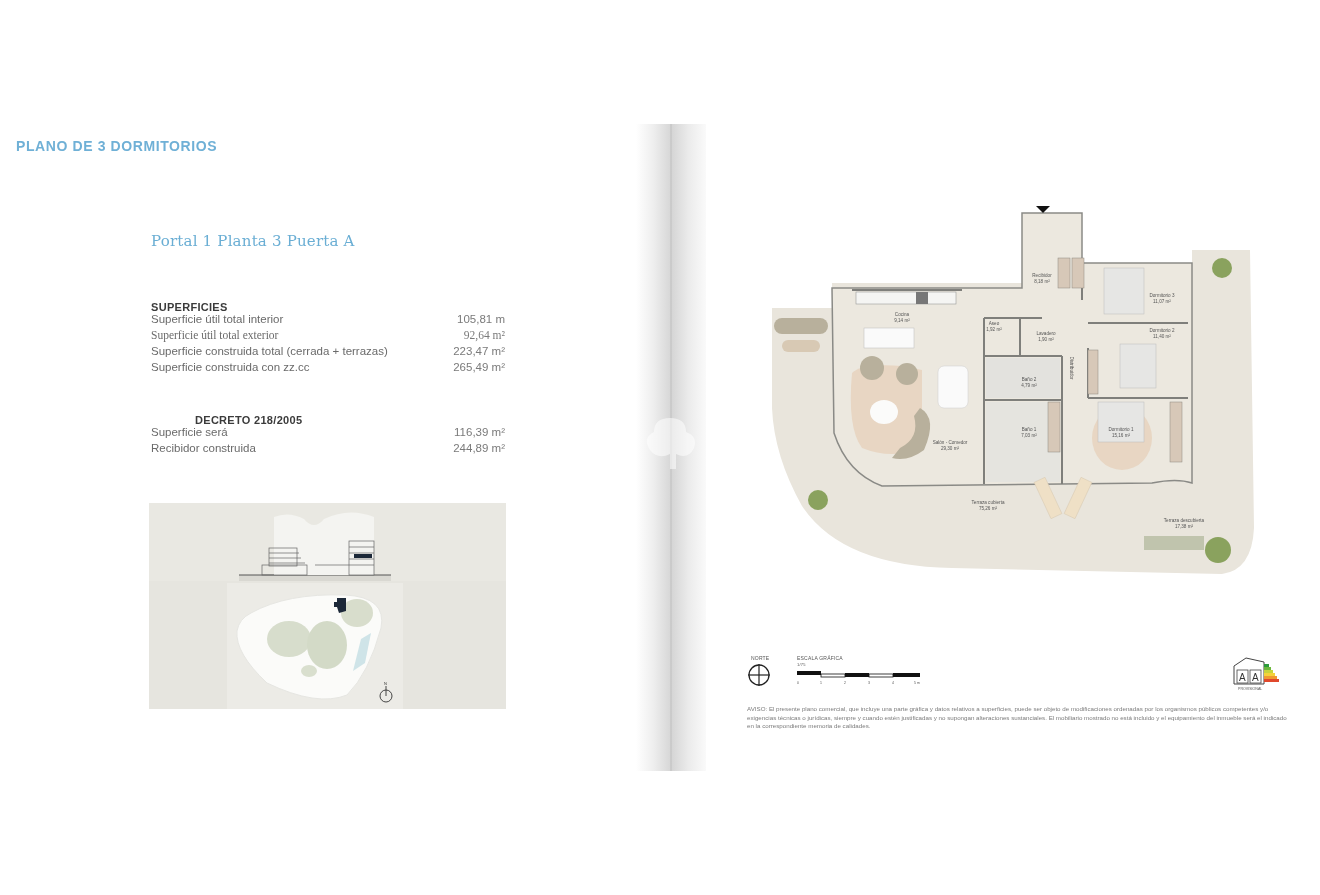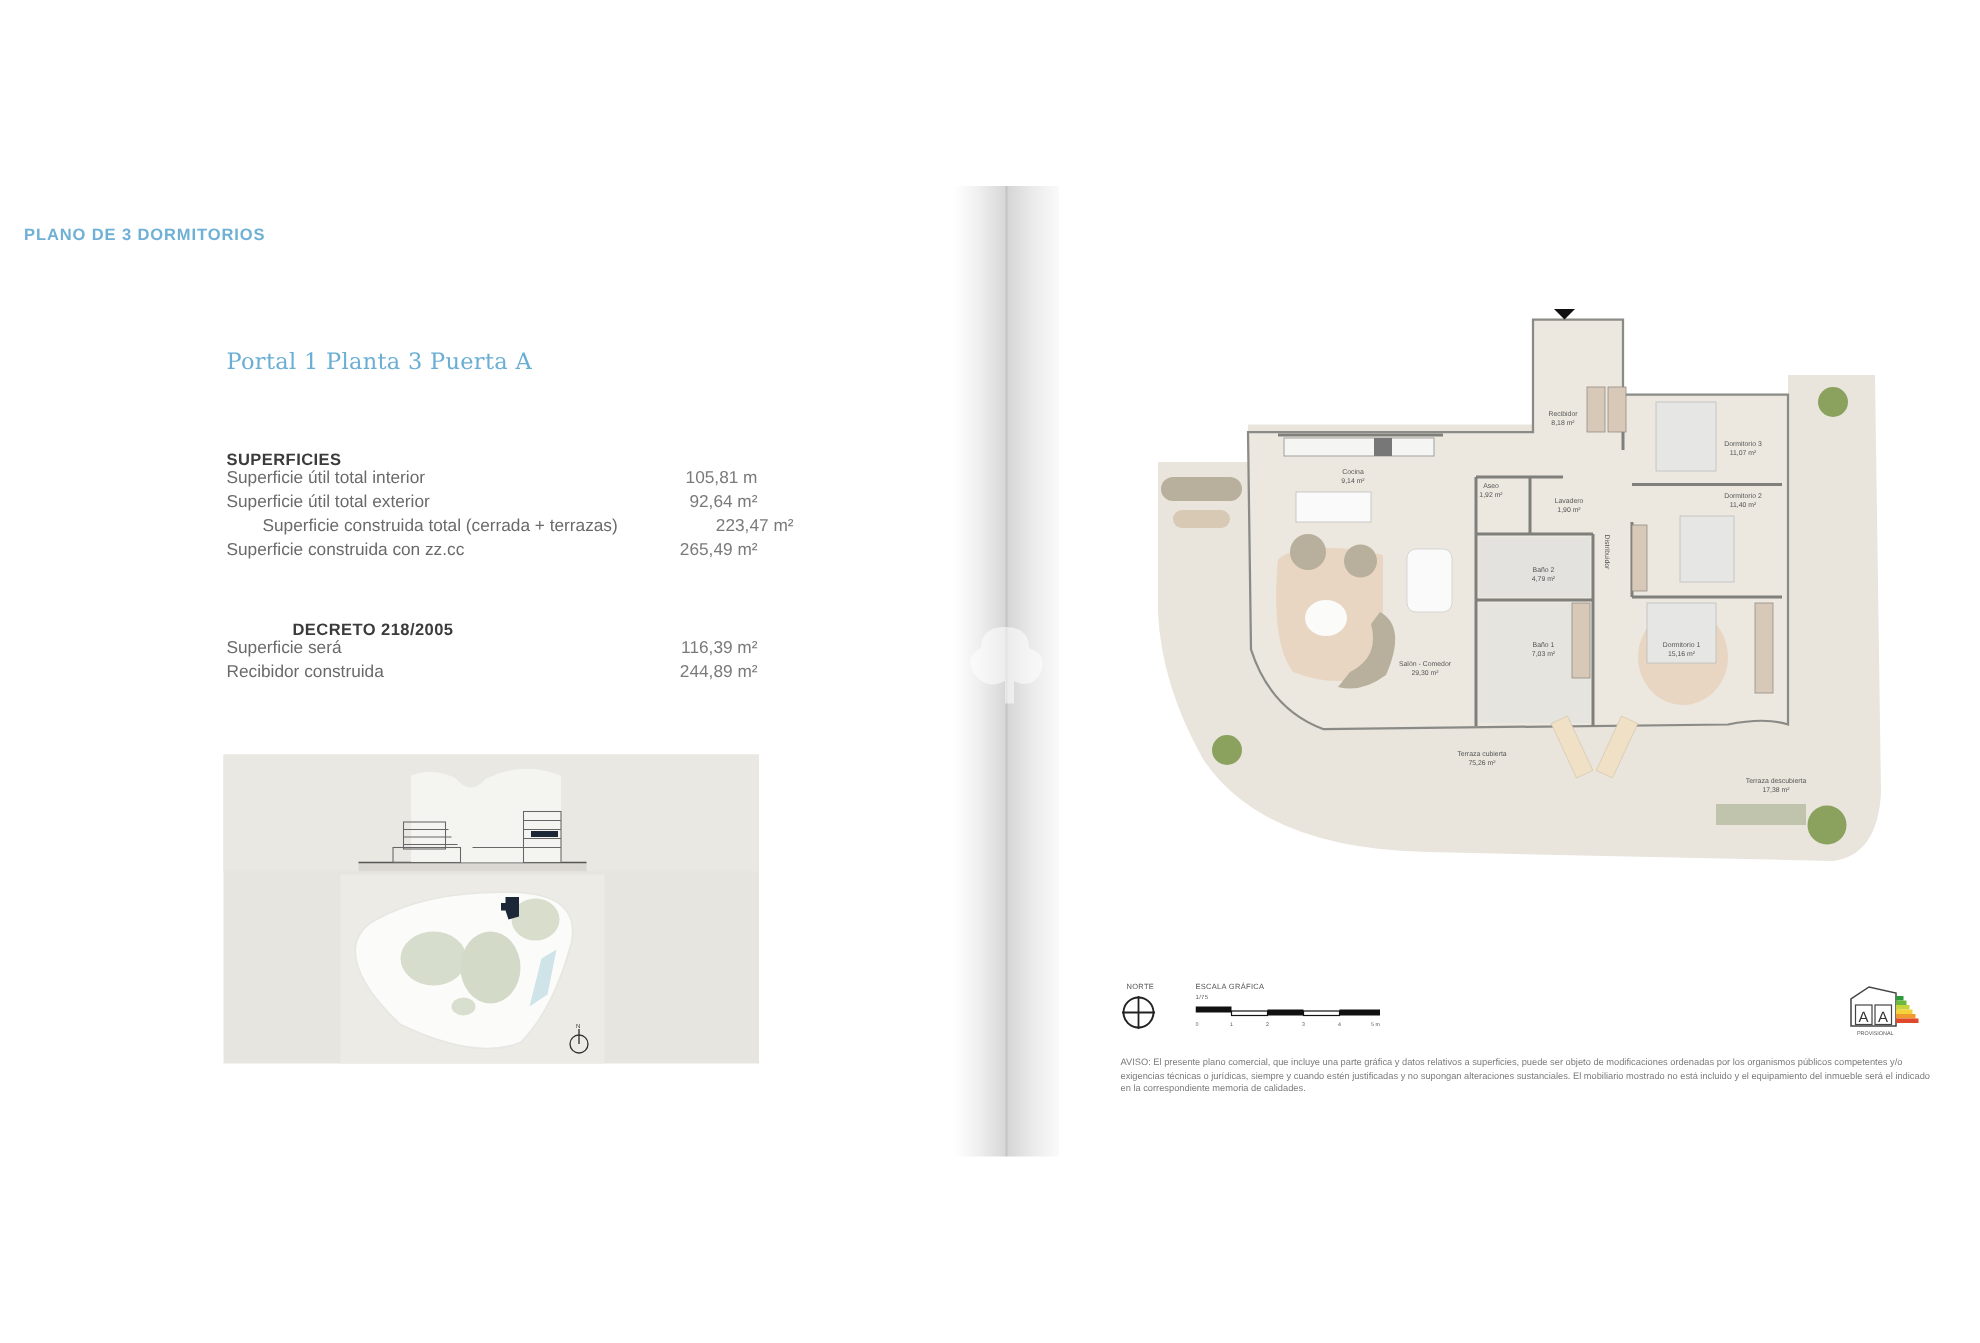--- a/index.html
+++ b/index.html
@@ -1,18 +1,18 @@
 <!DOCTYPE html>
 <html><head>
 <meta charset="utf-8">
 <style>
   html,body{margin:0;padding:0;}
   body{width:1320px;height:895px;background:#ffffff;position:relative;overflow:hidden;font-family:"Liberation Sans",sans-serif;}
   .abs{position:absolute;}
-  .section-tag{left:16px;top:151px;font-size:11px;letter-spacing:.6px;color:#6fb0d6;font-weight:600;}
+  .section-tag{left:16px;top:138px;font-size:14px;letter-spacing:.6px;color:#6fb0d6;font-weight:600;}
   .title{left:151px;top:232px;font-family:"DejaVu Serif","Liberation Serif",serif;font-size:15px;color:#6aaed4;letter-spacing:.2px;}
   .h-sec{font-size:11px;font-weight:700;color:#3b3b3b;letter-spacing:.3px;margin-top:20px;}
   .row{position:absolute;left:151px;width:354px;display:flex;justify-content:space-between;font-size:11.5px;color:#6a6a6a;}
   .row .v{color:#7a7a7a;}
   .keyplan{left:149px;top:503px;width:357px;height:206px;background:#e6e5df;}
   .keyplan .section{position:absolute;left:0;top:0;width:357px;height:78px;background:#e9e8e2;}
   .keyplan .siteplan{position:absolute;left:78px;top:80px;width:176px;height:126px;background:#ecebe6;}
   
   .gutter{left:636px;top:124px;width:70px;height:647px;
     background:linear-gradient(to right,#ffffff 0%,#eeeeee 25%,#d8d8d8 48%,#c4c4c4 50%,#d6d6d6 52%,#ebebeb 75%,#fafafa 100%);}
@@ -26,25 +26,25 @@
 
 <div class="abs section-tag">PLANO DE 3 DORMITORIOS</div>
 <div class="abs title">Portal 1 Planta 3 Puerta A</div>
 
 <div class="abs h-sec" style="left:151px;top:281px;">SUPERFICIES</div>
 
 <div class="row" style="top:313px;">
   <span>Superficie útil total interior</span>
   <span class="v">105,81 m</span>
 </div>
-<div class="row" style="top:329px;">
+<div class="row" style="top:329px;font-family:Liberation Serif, serif;">
   <span>Superficie útil total exterior</span>
   <span class="v">92,64 m²</span>
 </div>
-<div class="row" style="top:345px;margin-left:24px;">
+<div class="row" style="top:345px;">
   <span>Superficie construida total (cerrada + terrazas)</span>
   <span class="v">223,47 m²</span>
 </div>
 <div class="row" style="top:361px;">
   <span>Superficie construida con zz.cc</span>
   <span class="v">265,49 m²</span>
 </div>
 
 <div class="abs h-sec" style="left:151px;top:394px;padding-left:44px;">DECRETO 218/2005</div>
 

